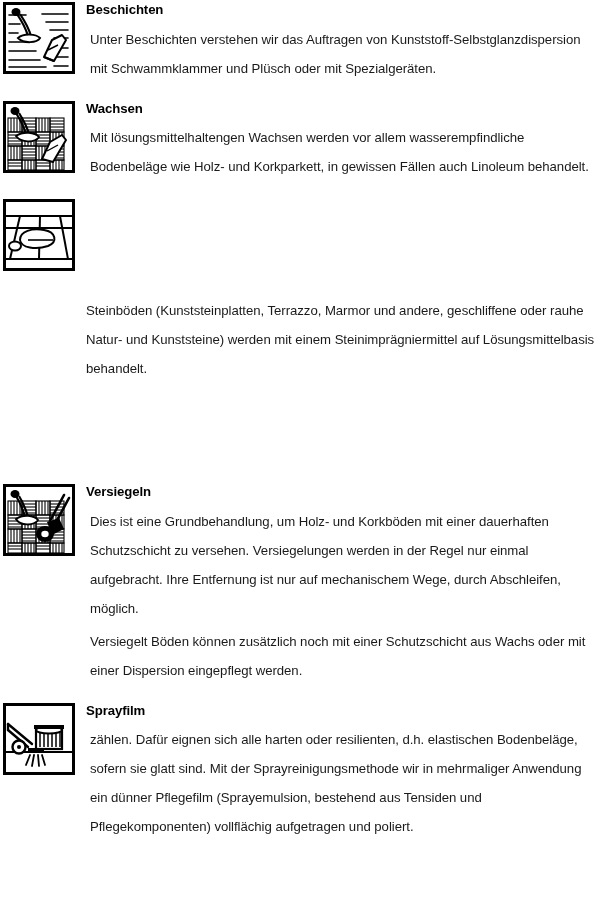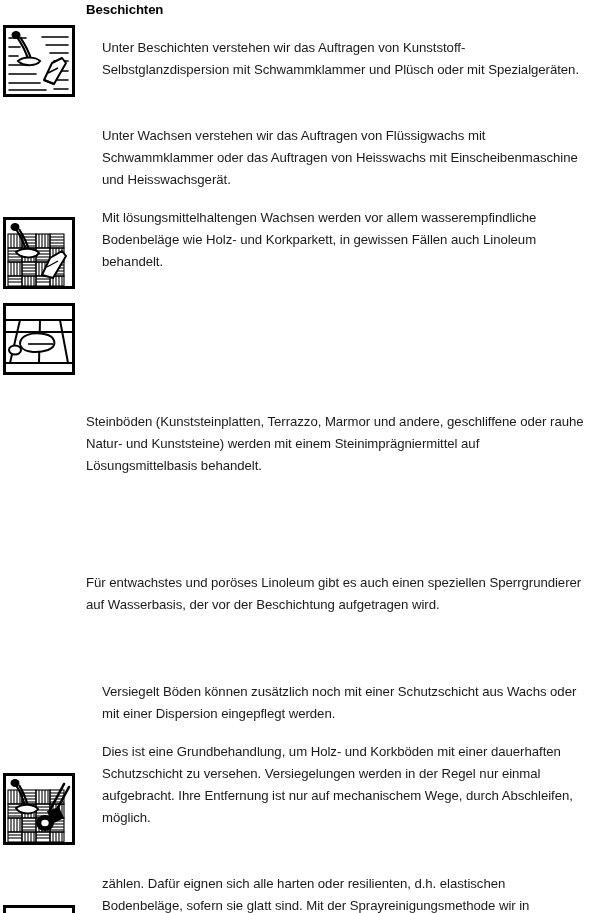--- a/index.html
+++ b/index.html
@@ -17,21 +17,21 @@
   }
   .page {
     position: relative;
     width: 604px;
     height: 913px;
     background: #ffffff;
   }
   .section {
     position: relative;
     display: flex;
-    align-items: flex-end;
+    align-items: flex-start;
   }
   .icon-col {
     width: 86px;
     flex: 0 0 86px;
     padding-left: 3px;
     padding-top: 2px;
   }
   .icon-box {
     width: 72px;
     height: 72px;
@@ -48,23 +48,23 @@
   .sec-title {
     font-weight: bold;
     font-size: 13.2px;
     line-height: 20.5px;
     color: #000;
     margin: 0;
     letter-spacing: -0.1px;
   }
   .sec-para {
     font-size: 13.2px;
-    line-height: 22px;
+    line-height: 29px;
     color: #1a1a1a;
-    margin: 16px;
+    margin: 4px;
     letter-spacing: -0.05px;
   }
   .para-gap { height: 20.9px; }
   .spacer-md { height: 12px; }
   .indent-para {
     margin-left: 86px;
     padding-right: 2px;
   }
 </style>
 </head>
@@ -247,21 +247,21 @@
           <path d="M10 32 C 17 27, 29 28, 33 33 C 29 39, 15 39, 10 32 Z" fill="#fff" stroke="#000" stroke-width="2"></path>
 
           <g stroke="#000" stroke-width="2" fill="#fff" stroke-linejoin="round">
             <path d="M36 55 L44 38 L56 31 L60 36 L47 58 Z"></path>
           </g>
           <line x1="41" y1="47" x2="52" y2="41" stroke="#000" stroke-width="1.4"></line>
         </svg>
       </div>
     </div>
     <div class="text-col">
-      <div class="sec-para">Unter Wachsen verstehen wir das Auftragen von Flüssigwachs mit Schwammklammer oder das Auftragen von Heisswachs mit Einscheibenmaschine und Heisswachsgerät.</div>
+      <div class="sec-title">Wachsen</div>
       <div class="sec-para">Mit lösungsmittelhaltengen Wachsen werden vor allem wasserempfindliche Bodenbeläge wie Holz- und Korkparkett, in gewissen Fällen auch Linoleum behandelt.</div>
     </div>
   </div>
 
   <div class="spacer-md"></div>
 
   <div class="section">
     <div class="icon-col">
       <div class="icon-box">
         <svg viewBox="0 0 66 66" xmlns="http://www.w3.org/2000/svg">
@@ -284,21 +284,20 @@
     </div>
     <div class="text-col">
     </div>
   </div>
 
   <div class="para-gap"></div>
   <div class="sec-para indent-para">Steinböden (Kunststeinplatten, Terrazzo, Marmor und andere, geschliffene oder rauhe Natur- und Kunststeine) werden mit einem Steinimprägniermittel auf Lösungsmittelbasis behandelt.</div>
   <div class="para-gap"></div>
   <div class="para-gap"></div>
   <div class="para-gap"></div>
-  <div class="sec-para indent-para">Für entwachstes und poröses Linoleum gibt es auch einen speziellen Sperrgrundierer auf Wasserbasis, der vor der Beschichtung aufgetragen wird.</div>
   <div class="para-gap"></div>
 
   <div class="spacer-md"></div>
 
   <div class="section">
     <div class="icon-col">
       <div class="icon-box">
         <svg viewBox="0 0 66 66" xmlns="http://www.w3.org/2000/svg">
           <rect x="0" y="0" width="66" height="66" fill="#fff"></rect>
           <g stroke="#000" stroke-width="1.1">
@@ -426,22 +425,23 @@
             <line x1="63" y1="11" x2="49" y2="37"></line>
           </g>
 
           <path d="M41 35 L53 31 L58 42 L46 48 Z" fill="#000"></path>
           <ellipse cx="39" cy="47" rx="9" ry="8" fill="#000"></ellipse>
           <ellipse cx="39" cy="47" rx="4.5" ry="4" fill="#fff" stroke="#000" stroke-width="1.6"></ellipse>
         </svg>
       </div>
     </div>
     <div class="text-col">
+      <div class="sec-title">Versiegeln</div>
+      <div class="sec-para">Dies ist eine Grundbehandlung, um Holz- und Korkböden mit einer dauerhaften Schutzschicht zu versehen. Versiegelungen werden in der Regel nur einmal aufgebracht. Ihre Entfernung ist nur auf mechanischem Wege, durch Abschleifen, möglich.</div>
       <div class="sec-para">Versiegelt Böden können zusätzlich noch mit einer Schutzschicht aus Wachs oder mit einer Dispersion eingepflegt werden.</div>
-      <div class="sec-para">Dies ist eine Grundbehandlung, um Holz- und Korkböden mit einer dauerhaften Schutzschicht zu versehen. Versiegelungen werden in der Regel nur einmal aufgebracht. Ihre Entfernung ist nur auf mechanischem Wege, durch Abschleifen, möglich.</div>
     </div>
   </div>
 
   <div class="spacer-md"></div>
 
   <div class="section">
     <div class="icon-col">
       <div class="icon-box">
         <svg viewBox="0 0 66 66" xmlns="http://www.w3.org/2000/svg">
           <rect x="0" y="0" width="66" height="66" fill="#fff"></rect>
@@ -476,18 +476,19 @@
           <g stroke="#000" stroke-width="1.8" stroke-linecap="round">
             <line x1="24" y1="49" x2="20" y2="59"></line>
             <line x1="28" y1="49" x2="26" y2="60"></line>
             <line x1="32" y1="49" x2="33" y2="60"></line>
             <line x1="36" y1="49" x2="39" y2="59"></line>
           </g>
         </svg>
       </div>
     </div>
     <div class="text-col">
+      <div class="sec-title">Sprayfilm</div>
       <div class="sec-para">zählen. Dafür eignen sich alle harten oder resilienten, d.h. elastischen Bodenbeläge, sofern sie glatt sind. Mit der Sprayreinigungsmethode wir in mehrmaliger Anwendung ein dünner Pflegefilm (Sprayemulsion, bestehend aus Tensiden und Pflegekomponenten) vollflächig aufgetragen und poliert.</div>
 
     </div>
   </div>
 
 </div>
 
 </body></html>

